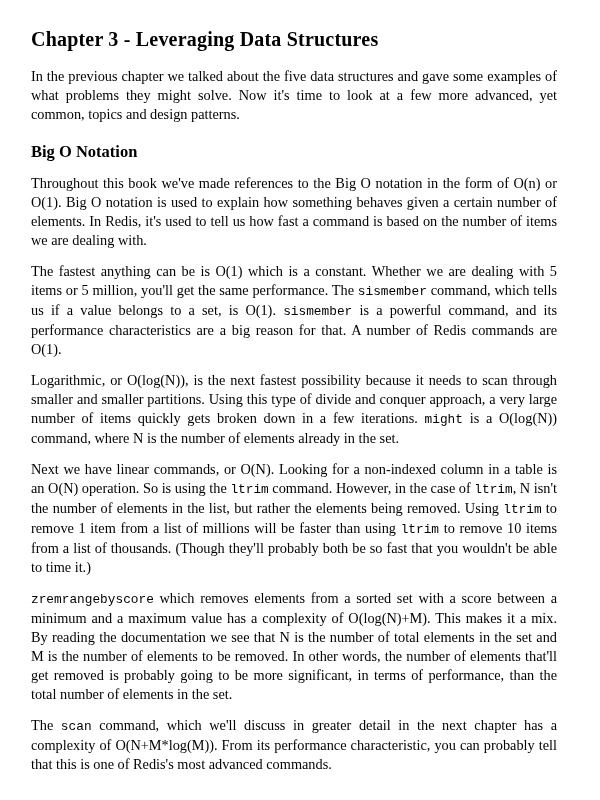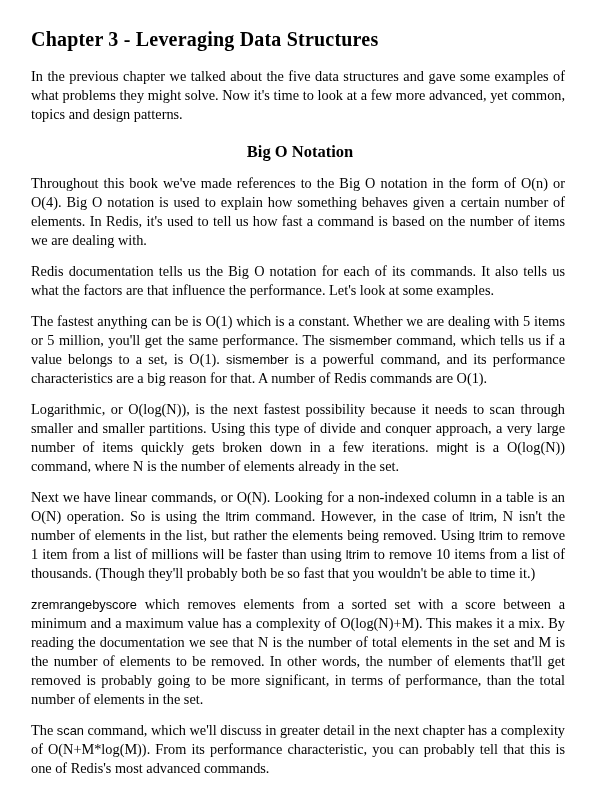--- a/index.html
+++ b/index.html
@@ -19,42 +19,40 @@
     font-size: 20px;
     font-weight: bold;
     letter-spacing: 0.2px;
     margin: 2px 0 16px 0;
   }
   h2.section {
     font-family: "Liberation Serif", serif;
     font-size: 16.5px;
     font-weight: bold;
     margin: 18px 0 12px 0;
-    text-align: center;
   }
   p {
     font-size: 14.3px;
     line-height: 19px;
     text-align: justify;
-    margin: 0 4px 12px 0;
+    margin: 0 12px 12px 0;
   }
   .code {
-    font-family: Liberation Sans, sans-serif;
+    font-family: Liberation Mono, monospace;
     font-size: 12.8px;
   }
 </style>
 </head>
 <body>
 
 <div class="page">
   <div>
       <h1 class="chapter">Chapter 3 - Leveraging Data Structures</h1>
       <p><span>In the previous chapter we talked about the five data structures and gave some examples of what problems they might solve. Now it's time to look at a few more advanced, yet common, topics and design patterns.</span></p>
       <h2 class="section">Big O Notation</h2>
-      <p><span>Throughout this book we've made references to the Big O notation in the form of O(n) or O(4). Big O notation is used to explain how something behaves given a certain number of elements. In Redis, it's used to tell us how fast a command is based on the number of items we are dealing with.</span></p>
-      <p><span>Redis documentation tells us the Big O notation for each of its commands. It also tells us what the factors are that influence the performance. Let's look at some examples.</span></p>
+      <p><span>Throughout this book we've made references to the Big O notation in the form of O(n) or O(1). Big O notation is used to explain how something behaves given a certain number of elements. In Redis, it's used to tell us how fast a command is based on the number of items we are dealing with.</span></p>
       <p><span>The fastest anything can be is O(1) which is a constant. Whether we are dealing with 5 items or 5 million, you'll get the same performance. The </span><span class="code">sismember</span><span> command, which tells us if a value belongs to a set, is O(1). </span><span class="code">sismember</span><span> is a powerful command, and its performance characteristics are a big reason for that. A number of Redis commands are O(1).</span></p>
       <p><span>Logarithmic, or O(log(N)), is the next fastest possibility because it needs to scan through smaller and smaller partitions. Using this type of divide and conquer approach, a very large number of items quickly gets broken down in a few iterations. </span><span class="code">might</span><span> is a O(log(N)) command, where N is the number of elements already in the set.</span></p>
       <p><span>Next we have linear commands, or O(N). Looking for a non-indexed column in a table is an O(N) operation. So is using the </span><span class="code">ltrim</span><span> command. However, in the case of </span><span class="code">ltrim</span><span>, N isn't the number of elements in the list, but rather the elements being removed. Using </span><span class="code">ltrim</span><span> to remove 1 item from a list of millions will be faster than using </span><span class="code">ltrim</span><span> to remove 10 items from a list of thousands. (Though they'll probably both be so fast that you wouldn't be able to time it.)</span></p>
       <p><span class="code">zremrangebyscore</span><span> which removes elements from a sorted set with a score between a minimum and a maximum value has a complexity of O(log(N)+M). This makes it a mix. By reading the documentation we see that N is the number of total elements in the set and M is the number of elements to be removed. In other words, the number of elements that'll get removed is probably going to be more significant, in terms of performance, than the total number of elements in the set.</span></p>
       <p><span>The </span><span class="code">scan</span><span> command, which we'll discuss in greater detail in the next chapter has a complexity of O(N+M*log(M)). From its performance characteristic, you can probably tell that this is one of Redis's most advanced commands.</span></p>
     </div>
 </div>
 
 </body></html>

